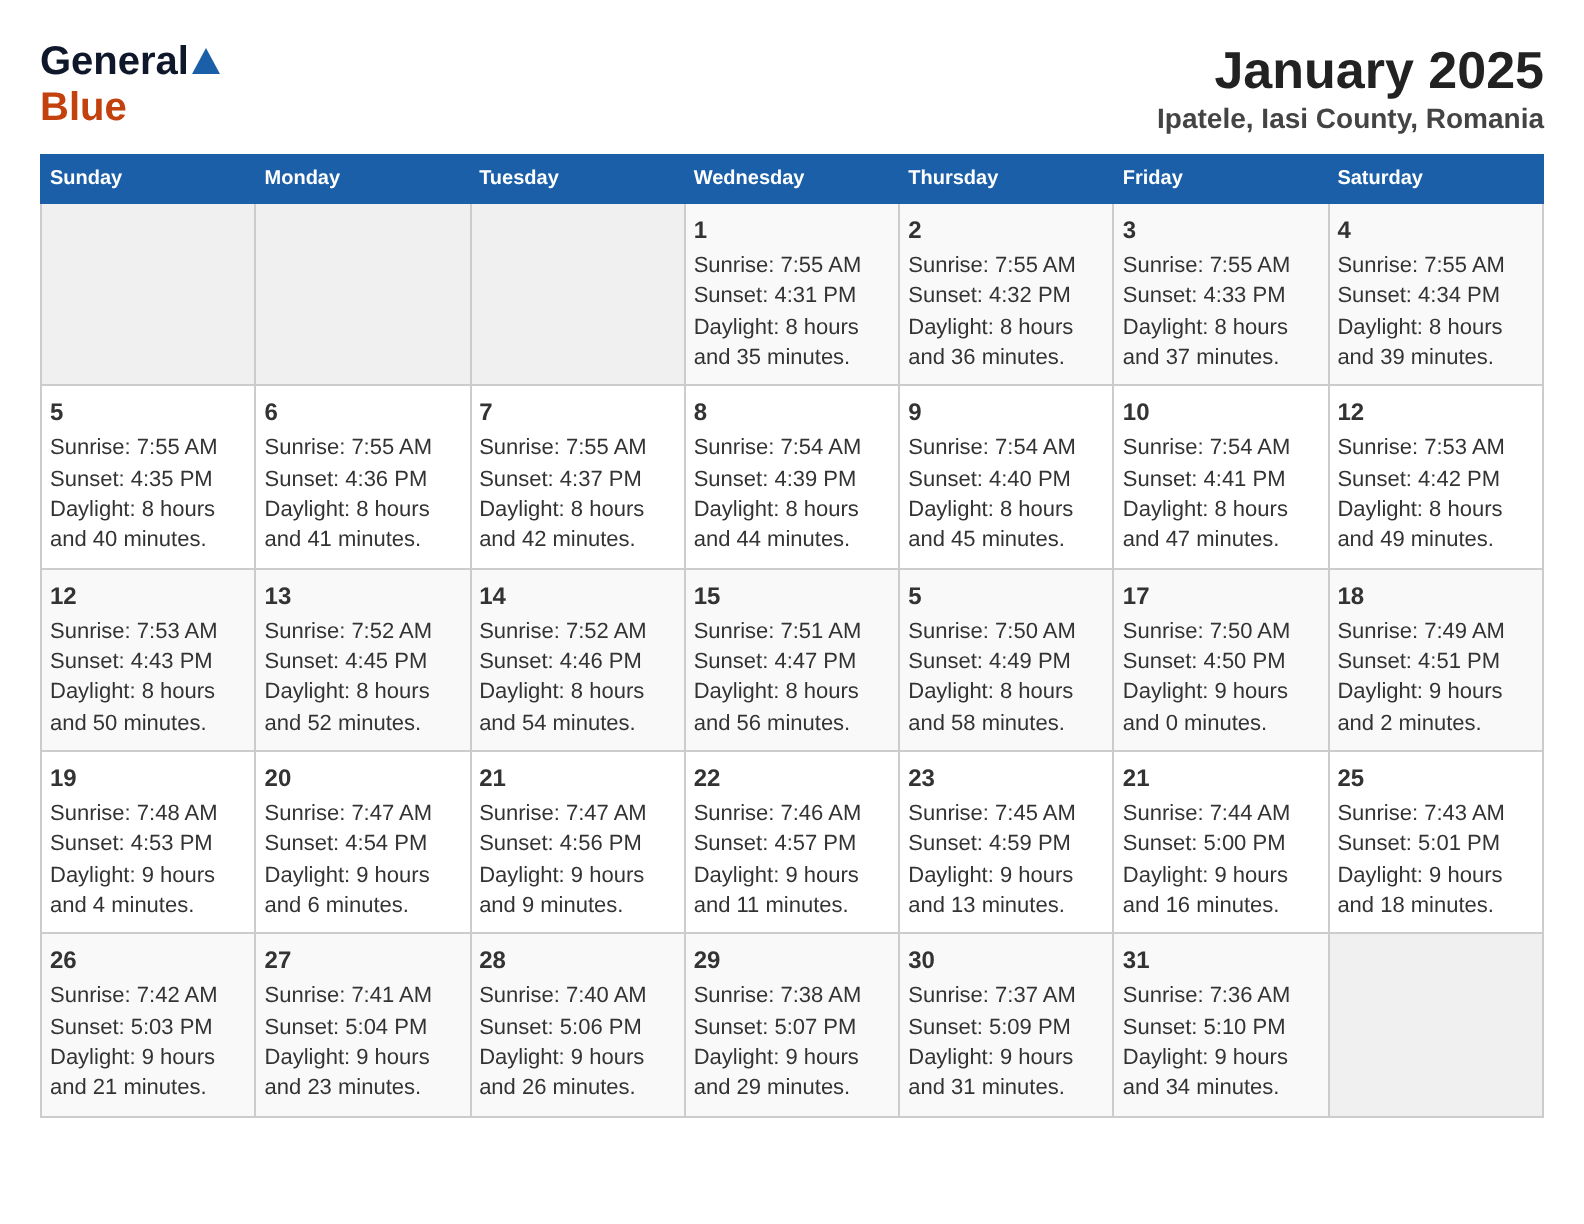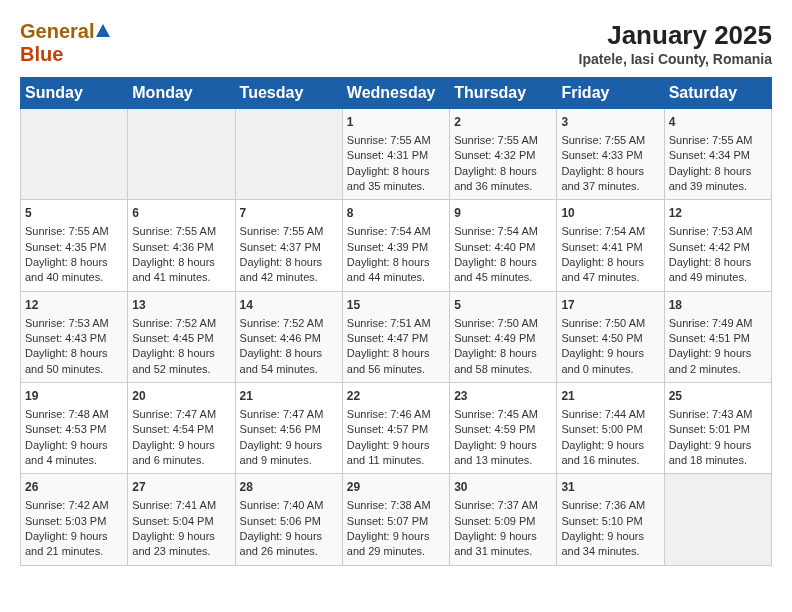--- a/index.html
+++ b/index.html
@@ -37,21 +37,21 @@
     .calendar {
       width: 100%;
       border-collapse: collapse;
       font-size: 10.5px;
     }
     .calendar thead tr th {
       background: #1a5fa8;
       color: #fff;
       padding: 6px 4px;
       text-align: left;
-      font-size: 16px;
+      font-size: 10px;
       font-weight: bold;
       border: 1px solid #1a5fa8;
     }
     .calendar tbody tr td {
       vertical-align: top;
       padding: 5px 4px;
       border: 1px solid #ccc;
       width: 107px;
       min-height: 90px;
       background: #fff;
@@ -78,21 +78,21 @@
       background: #f0f0f0 !important;
     }
     .logo-line {
       display: flex;
       align-items: center;
     }
     .logo-name {
       font-size: 20px;
       font-weight: bold;
     }
-    .logo-general { color: #a16207; }
+    .logo-general { color: #0f172a; }
     .logo-blue-word { color: #c2410c; }
   </style>
 </head>
 <body>
 
 <div class="header">
   <div class="logo">
     <div class="logo-line">
       <span class="logo-name logo-general">General</span>
       <svg width="16" height="16" viewBox="0 0 16 16" style="margin-left:1px;margin-bottom:2px;">

